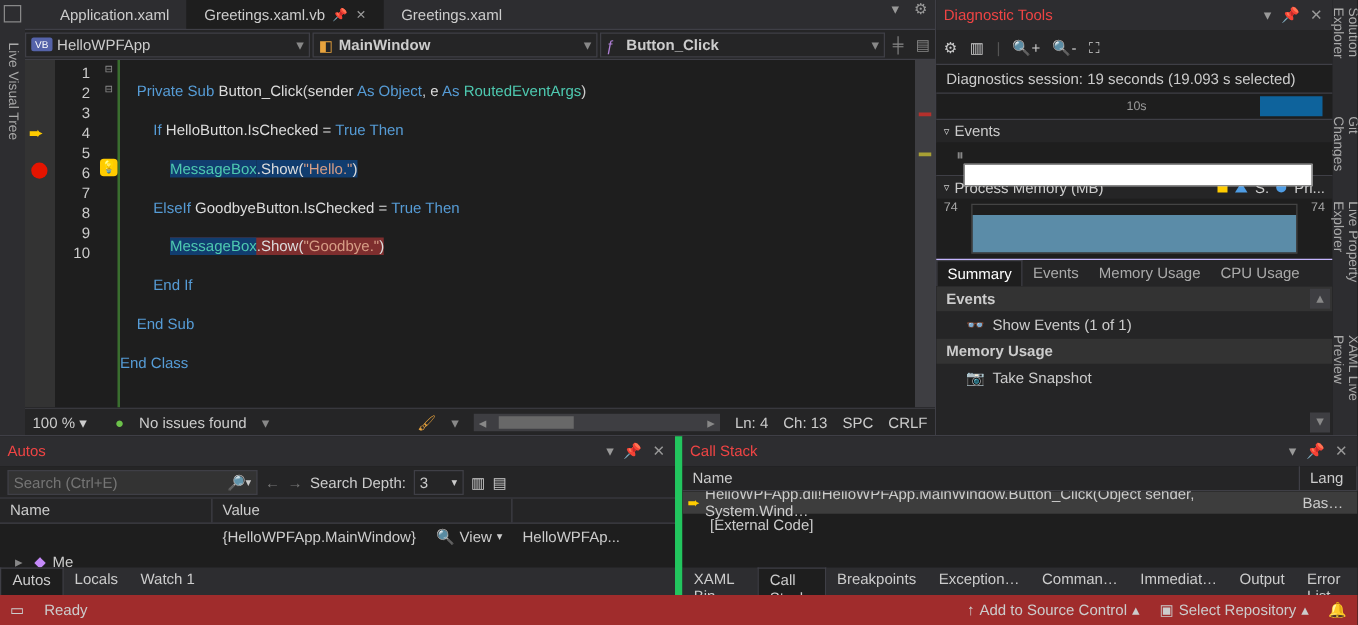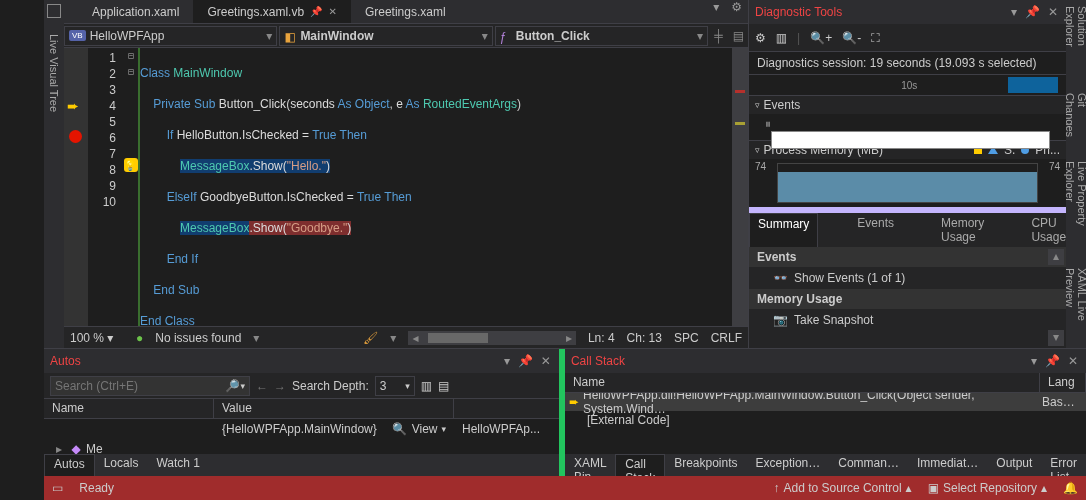--- a/index.html
+++ b/index.html
@@ -1,17 +1,17 @@
 <!DOCTYPE html>
 <html><head>
 <meta charset="utf-8">
 <style>
 *{margin:0;padding:0;box-sizing:border-box;font-family:'Segoe UI',Arial,sans-serif;font-size:12px;color:#ccc;}
 body{background:#1e1e1e;width:1086px;height:500px;overflow:hidden;position:relative;}
-.root{display:flex;flex-direction:column;height:100%;padding-left:44px;}
+.root{display:flex;flex-direction:column;height:100%;}
 .top{display:flex;flex:1;min-height:0;}
 .left-rail,.right-rail{width:20px;background:#2d2d30;display:flex;flex-direction:column;align-items:center;padding-top:4px;gap:14px;}
 .rail-text{writing-mode:vertical-rl;font-size:11px;color:#aaa;cursor:pointer;padding:2px;}
 .rail-icon{width:14px;height:14px;border:1px solid #888;}
 .main-col{flex:1;display:flex;flex-direction:column;min-width:0;}
 .tabs{display:flex;background:#2d2d30;height:24px;align-items:stretch;border-bottom:1px solid #3f3f46;}
 .tabs .sp32{width:14px;}
 .tab{padding:0 14px;display:flex;align-items:center;gap:6px;color:#bbb;cursor:pointer;}
 .tab.active{background:#1e1e1e;color:#fff;}
 .tab .pin,.tab .close{font-size:10px;color:#999;}
@@ -66,21 +66,21 @@
 .diag-sec-h .tri{font-size:9px;}
 .diag-sec-body{height:26px;background:#1e1e1e;position:relative;padding:3px 16px;}
 .diag-sec-body .bar{height:18px;background:#fff;border:1px solid #888;}
 .mem-body{height:48px;position:relative;padding:0 8px;}
 .mem-chart{position:absolute;left:28px;right:28px;top:4px;bottom:4px;background:linear-gradient(to bottom,#1e1e1e 0%,#1e1e1e 20%,#5b8ca8 20%,#5b8ca8 100%);border:1px solid #444;}
 .mem-val{position:absolute;font-size:10px;color:#aaa;}
 .mem-legend{display:flex;gap:6px;align-items:center;font-size:10px;margin-left:auto;}
 .dot-y{width:8px;height:8px;background:#ffcc00;display:inline-block;}
 .dot-b{width:8px;height:8px;background:#4f9de4;border-radius:50%;display:inline-block;}
 .tri-b{width:0;height:0;border-left:5px solid transparent;border-right:5px solid transparent;border-bottom:8px solid #4f9de4;display:inline-block;}
-.diag-tabs{display:flex;background:#252526;border-top:6px solid #c4b5fd;gap:31px;}
+.diag-tabs{display:flex;background:#252526;border-top:1px solid #c4b5fd;}
 .diag-tabs .t{padding:3px 8px;cursor:pointer;color:#aaa;}
 .diag-tabs .t.active{background:#1e1e1e;border:1px solid #3f3f46;border-bottom:none;color:#fff;}
 .diag-list{flex:1;background:#252526;overflow:hidden;position:relative;}
 .diag-list .grp{background:#333;padding:3px 8px;font-weight:600;}
 .diag-list .item{padding:4px 8px 4px 24px;color:#4fa6ff;cursor:pointer;display:flex;gap:6px;align-items:center;}
 .diag-list .item .ic{color:#ccc;}
 .diag-scroll-btn{position:absolute;right:2px;width:16px;height:16px;background:#3e3e42;color:#888;text-align:center;cursor:pointer;}
 .bottom-panels{display:flex;height:128px;border-top:1px solid #3f3f46;}
 .autos{flex:1;display:flex;flex-direction:column;border-right:6px solid #22c55e;}
 .callstack{flex:1;display:flex;flex-direction:column;}
@@ -177,22 +177,21 @@
             <div>⊟</div>
             <div></div>
             <div></div>
             <div></div>
             <div></div>
             <div></div>
             <div></div>
             <div></div>
     </div>
     <div class="code">
-<div class="line"><span class="kw">Class</span> <span class="type">MainWindow</span></div>
-<div class="line">    <span class="kw">Private</span> <span class="kw">Sub</span> <span class="ident">Button_Click</span>(<span class="ident">seconds</span> <span class="kw">As</span> <span class="kw">Object</span>, <span class="ident">e</span> <span class="kw">As</span> <span class="type">RoutedEventArgs</span>)</div>
+<div class="line">    <span class="kw">Private</span> <span class="kw">Sub</span> <span class="ident">Button_Click</span>(<span class="ident">sender</span> <span class="kw">As</span> <span class="kw">Object</span>, <span class="ident">e</span> <span class="kw">As</span> <span class="type">RoutedEventArgs</span>)</div>
 <div class="line">        <span class="kw">If</span> <span class="ident">HelloButton</span><span class="ident">.IsChecked = </span><span class="kw">True</span> <span class="kw">Then</span></div>
 <div class="line">  <span class="hint">💡</span>          <span class="hilite"><span class="type">MessageBox</span></span><span class="hilite"><span class="ident">.Show(</span><span class="str">"Hello."</span><span class="ident">)</span></span></div>
 <div class="line">        <span class="kw">ElseIf</span> <span class="ident">GoodbyeButton</span><span class="ident">.IsChecked = </span><span class="kw">True</span> <span class="kw">Then</span></div>
 <div class="line">            <span class="breakhl"><span class="hilite"><span class="type">MessageBox</span></span><span class="ident">.Show(</span><span class="str">"Goodbye."</span><span class="ident">)</span></span></div>
 <div class="line">        <span class="kw">End If</span></div>
 <div class="line">    <span class="kw">End Sub</span></div>
 <div class="line"><span class="kw">End Class</span></div>
     </div>
     <div class="vscroll">
      <div class="ov-red" style="top:42px;"></div>

